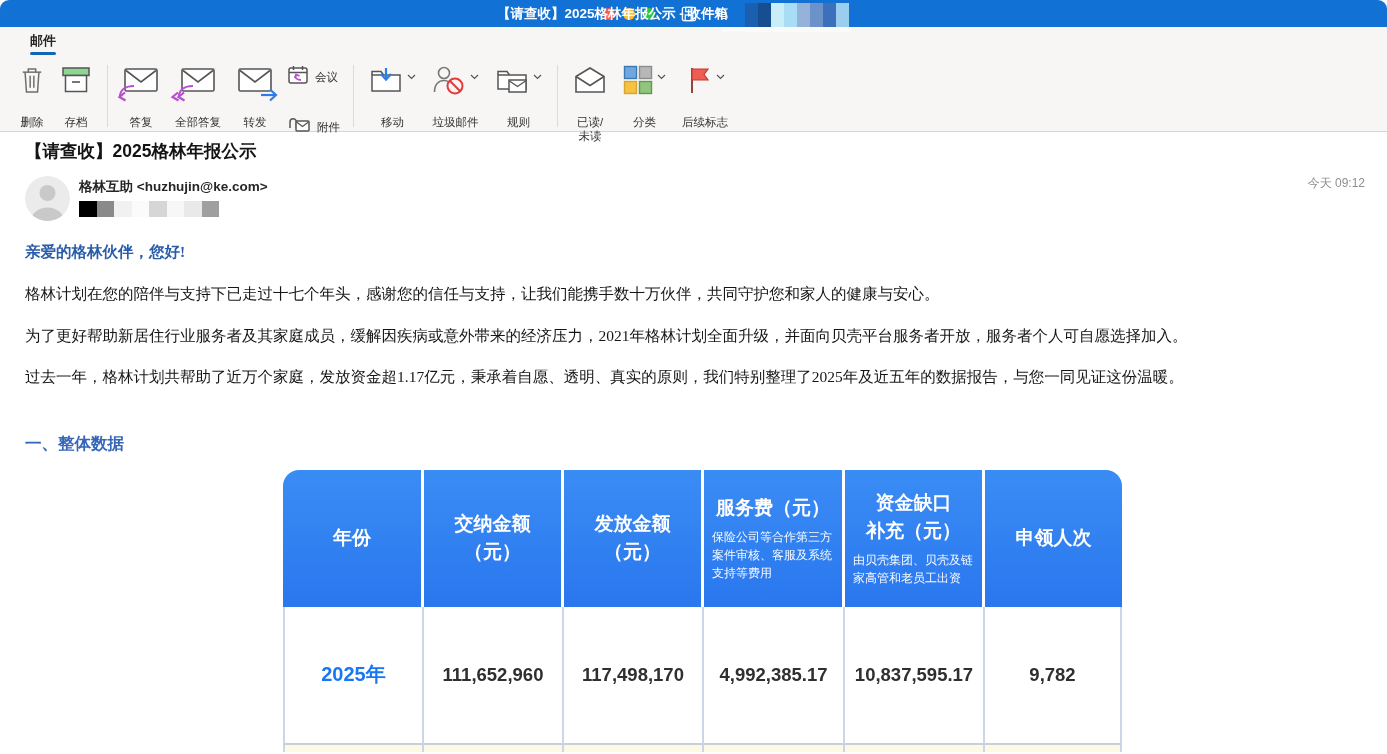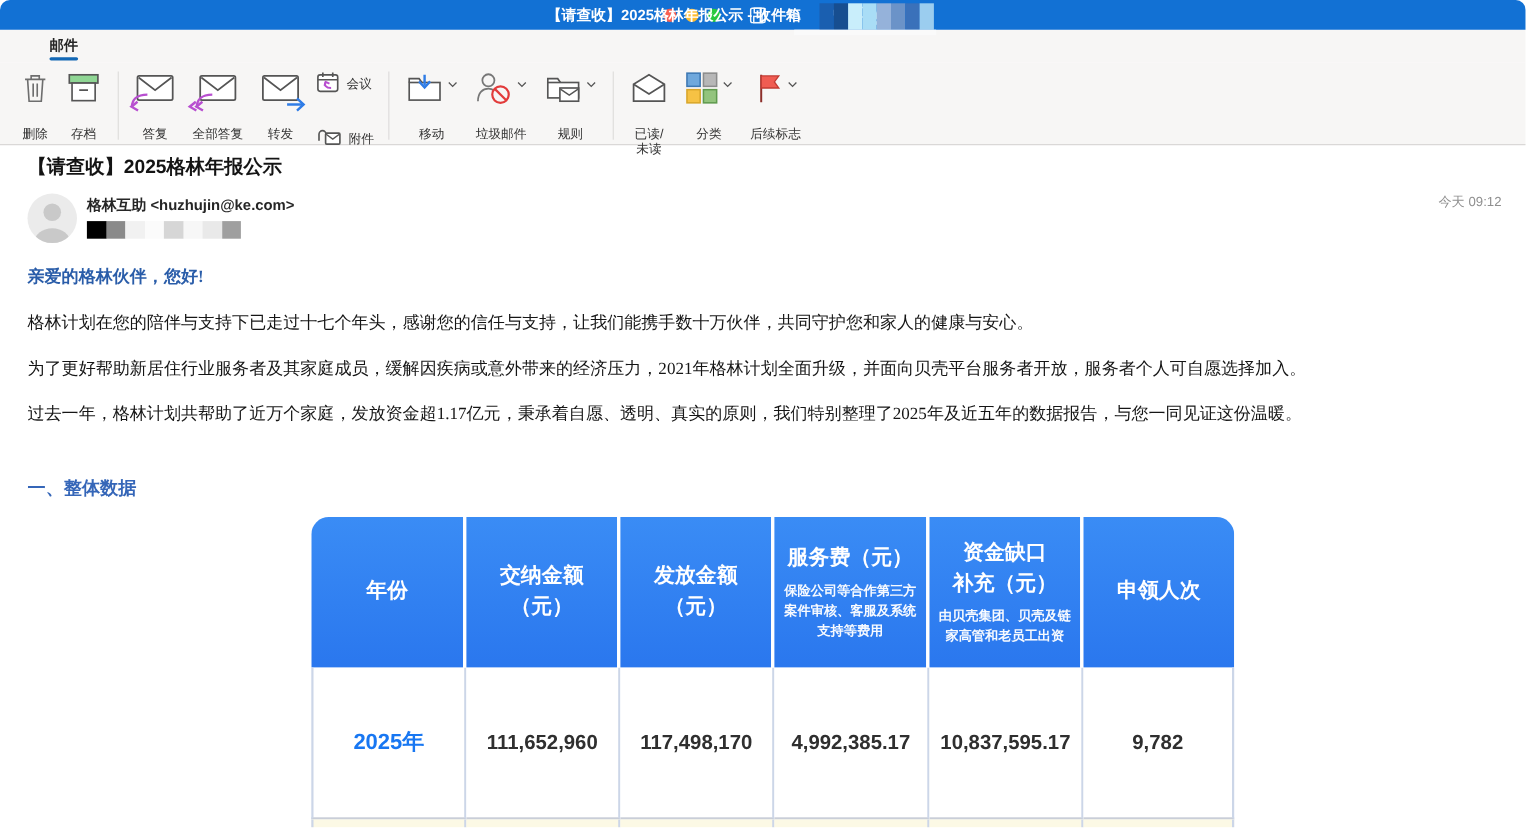--- a/index.html
+++ b/index.html
@@ -16,21 +16,21 @@
   .tb-icons { display:flex; gap:16px; margin-left:26px; align-items:center; }
   .tb-icons svg { display:block; opacity:.95; }
   .tb-title { position:absolute; left:497px; top:0; height:27px; line-height:27px;
     color:#fff; font-weight:bold; font-size:13.5px; white-space:nowrap; }
   .tb-mosaic { position:absolute; left:745px; top:3px; height:24px; display:flex; }
   .tb-mosaic span { display:inline-block; width:13px; height:100%; }
   .redact-tail { position:absolute; left:722px; top:27px; width:129px; height:5px;
     background:#fafafa; z-index:4; }
 
   
-  .tabrow { height:30px; background:#f7f6f5; display:flex; align-items:flex-end; padding-left:45px; }
+  .tabrow { height:30px; background:#f7f6f5; display:flex; align-items:flex-end; padding-left:30px; }
   .ribbon-tab { position:relative; font-size:13px; font-weight:bold; color:#252525; padding-bottom:7px; }
   .ribbon-tab::after { content:""; position:absolute; left:0; right:0; bottom:2px; height:3px;
     border-radius:2px; background:#1267b4; }
 
   
   .toolbar { height:75px; background:#f7f6f5; border-bottom:1px solid #d6d5d4;
     display:flex; align-items:flex-start; padding:7px 0 0 12px; }
   .tbtn { display:flex; flex-direction:column; align-items:center; gap:19px;
     padding:0 8px; cursor:default; }
   .ticon { height:32px; display:flex; align-items:center; justify-content:center; }
@@ -62,21 +62,21 @@
   
   .gtable { margin:16px 0 0 258px; width:839px; }
   .thead, .tbody-row, .tstrip { display:grid; grid-template-columns:141px 140px 140px 141px 140px 137px; }
   .thead { border-radius:16px 16px 0 0; overflow:hidden; }
   .th { height:137px; background:linear-gradient(180deg,#3a8cf5,#2a77ee);
     border-right:3px solid #fff; display:flex; flex-direction:column;
     align-items:center; justify-content:center; color:#fff; padding:0 8px; }
   .th:last-child { border-right:none; }
   .th-title { font-size:19px; font-weight:bold; text-align:center; line-height:1.45; }
   .th-title span { display:block; }
-  .th-sub { margin-top:7px; font-size:12px; font-weight:700; text-align:center;
+  .th-sub { margin-top:7px; font-size:12px; font-weight:400; text-align:left;
     line-height:1.5; color:rgba(255,255,255,.96); }
   .tbody-row .td { height:138px; background:#fff; border-right:2px solid #ccd6e8;
     border-bottom:2px solid #c9ced8; display:flex; align-items:center; justify-content:center;
     font-size:18.5px; font-weight:600; color:#2f2f2f; }
   .tbody-row .td:first-child { border-left:2px solid #ccd6e8; }
   .tbody-row .td:last-child { border-right:2px solid #ccd6e8; }
   .td.year { font-size:20px; font-weight:bold; color:#1877f2; }
   .tstrip .ts { height:7px; background:#fcf9e5; border-right:2px solid #ccd6e8; }
   .tstrip .ts:first-child { border-left:2px solid #ccd6e8; }
 </style>

